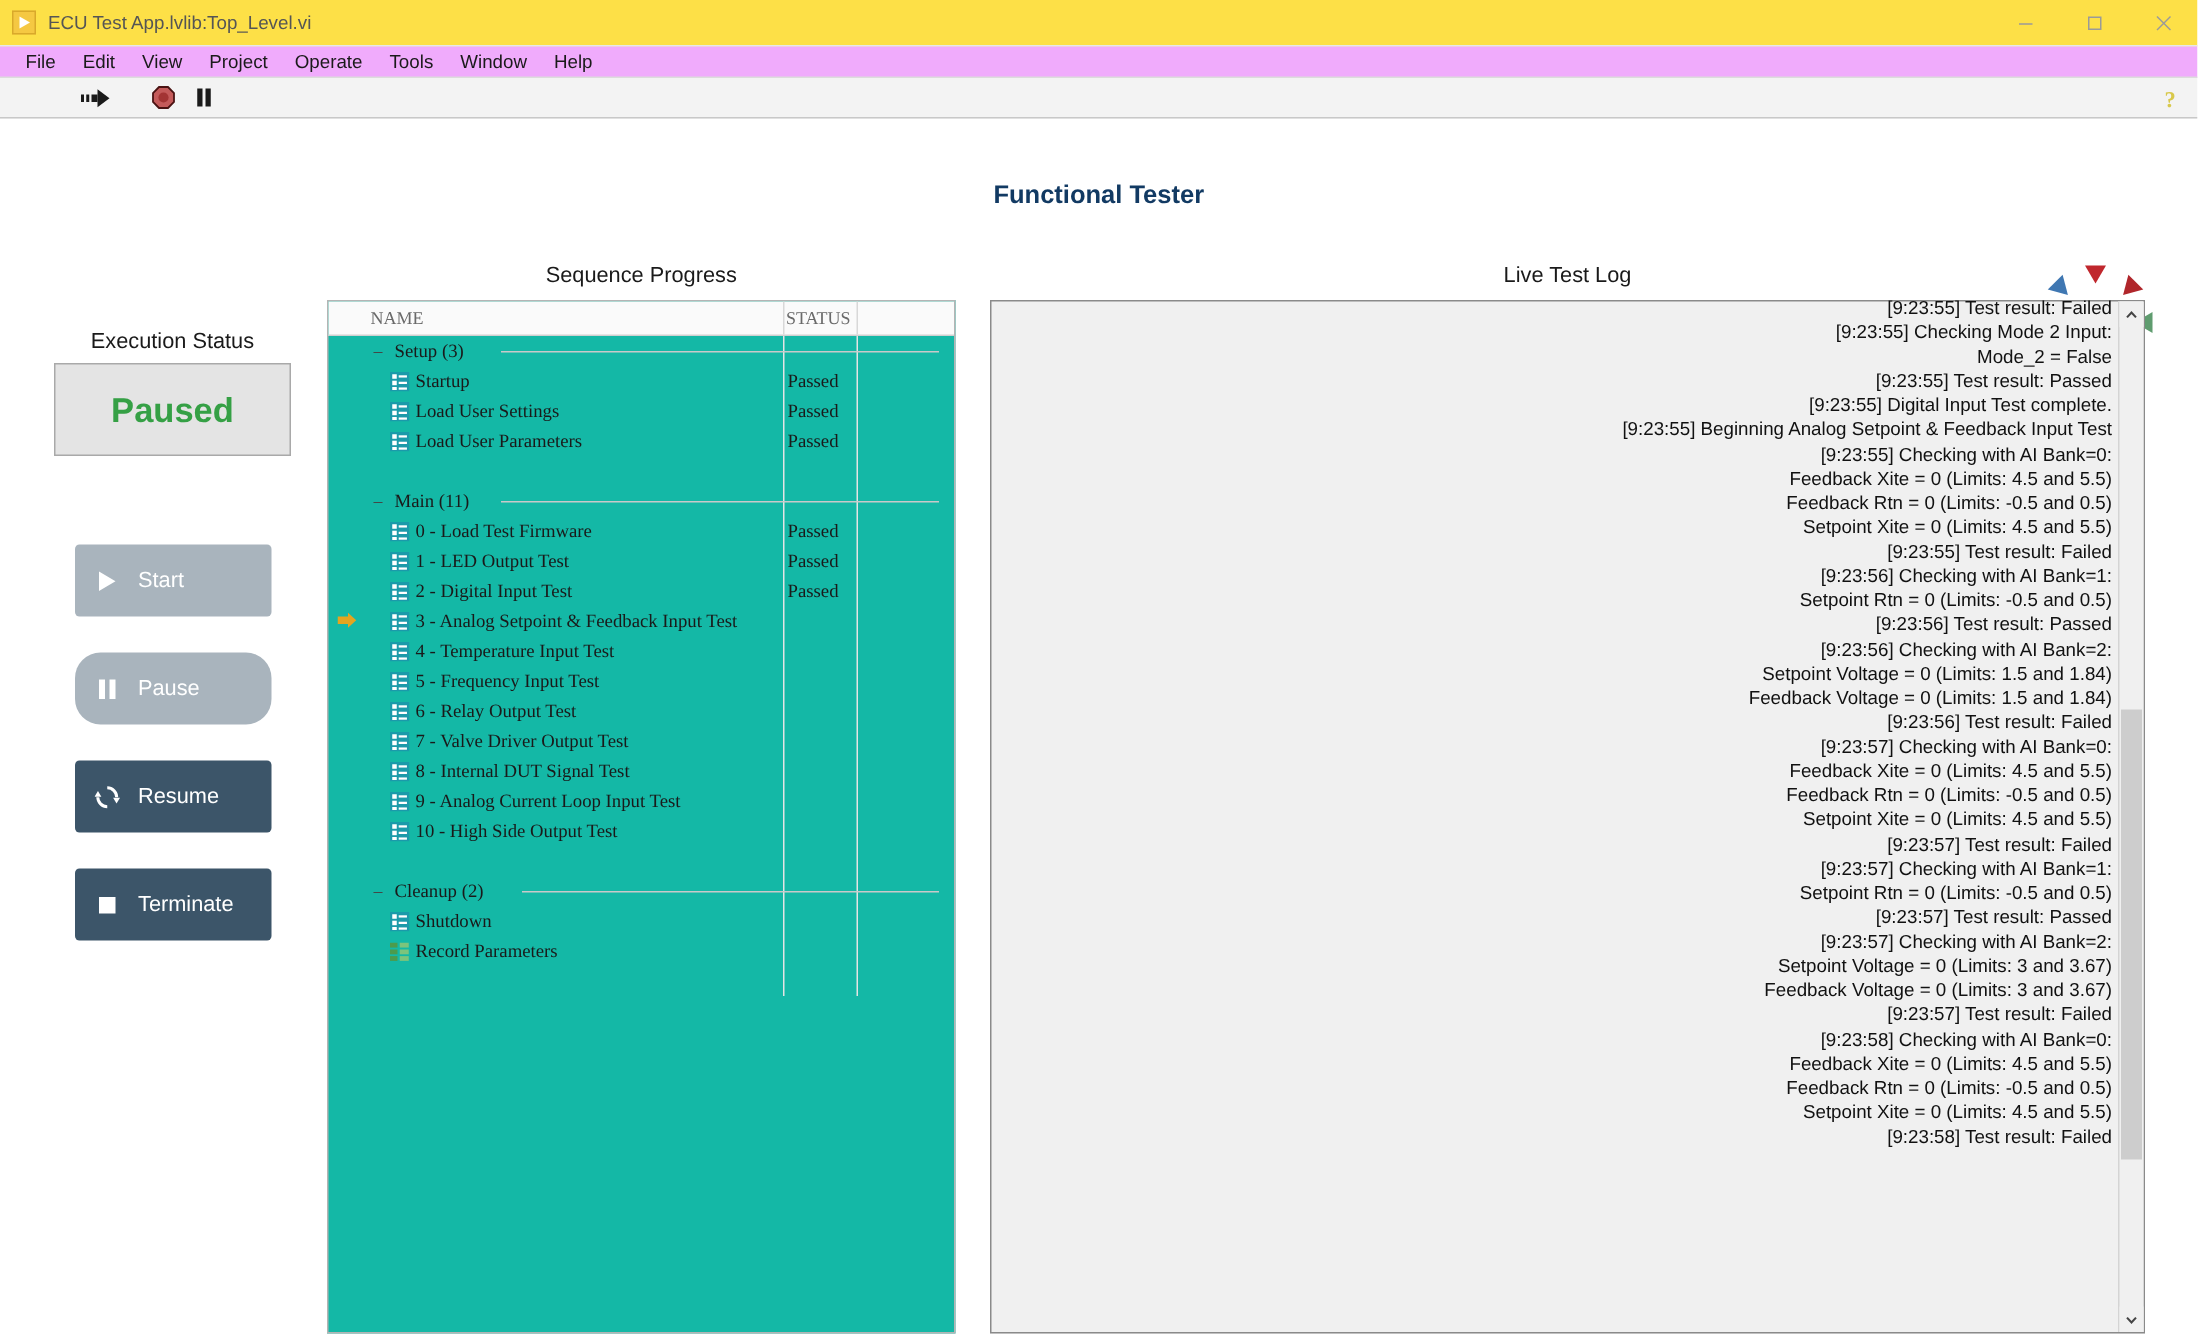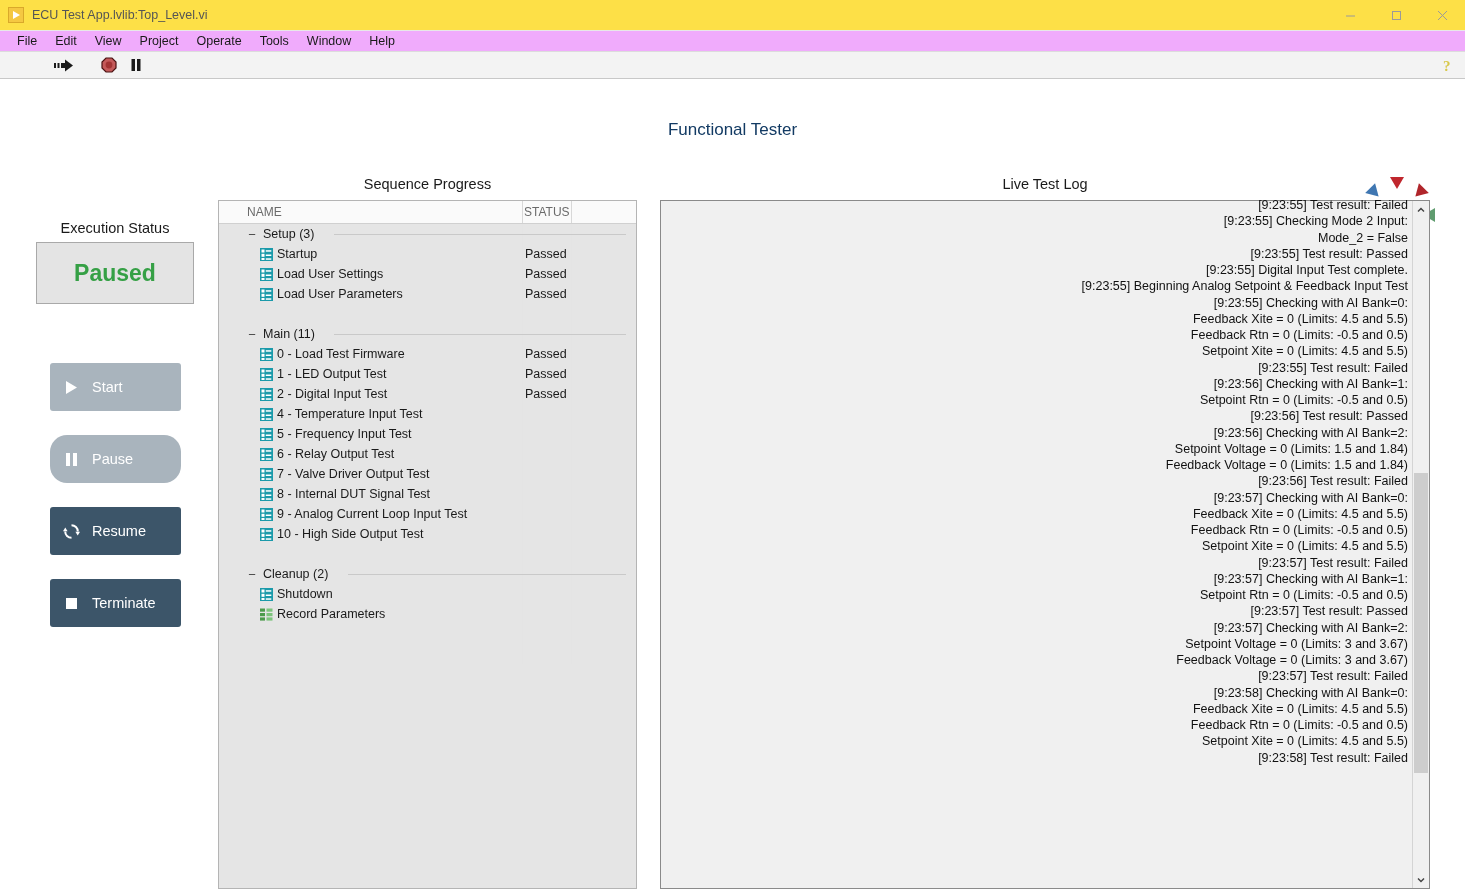--- a/index.html
+++ b/index.html
@@ -47,21 +47,21 @@
   .tool-run   { width:24px; margin-left:52px; }
   .tool-abort { width:22px; margin-left:22px; }
   .tool-pause { width:20px; margin-left:6px; }
   .tool-help  { position:absolute; right:6px; width:22px; }
 
   
   .canvas { position:absolute; left:0; top:80px; width:1465px; height:814px; background:#fff; }
 
   .app-title {
     position:absolute; left:0; top:40px; width:1465px; text-align:center;
-    font-size:17px; font-weight:normal; color:#123a63;
+    font-size:17px; font-weight:bold; color:#123a63;
   }
 
   
   .spinner { position:absolute; left:1352px; top:90px; width:90px; height:90px; }
 
   
   .exec-label {
     position:absolute; left:0px; top:140px; width:230px; text-align:center;
     font-size:14.5px; font-weight:normal; color:#1a1a1a;
   }
@@ -91,21 +91,21 @@
   
   .panel-head {
     position:absolute; font-size:14.5px; color:#1a1a1a; text-align:center;
   }
   .head-seq { left:218px; top:96px; width:419px; }
   .head-log { left:660px; top:96px; width:770px; }
 
   
   .seq-panel {
     position:absolute; left:218px; top:120px; width:419px; height:689px;
-    background:#e5e5e5; border:1px solid #b4b4b4;
+    background:#14b8a6; border:1px solid #b4b4b4;font-family:Liberation Serif, serif;
   }
   .seq-hdr {
     height:23px; background:#fafafa; border-bottom:1px solid #d0d0d0;
     display:flex; align-items:center; font-size:12px; color:#6a6a6a;
     position:relative;
   }
   .seq-hdr .c-name { position:absolute; left:28px; }
   .seq-hdr .c-status { position:absolute; left:305px; }
   .seq-hdr .div1 { position:absolute; left:303px; top:0; bottom:0; width:1px; background:#d8d8d8; }
   .seq-hdr .div2 { position:absolute; left:352px; top:0; bottom:0; width:1px; background:#d8d8d8; }
@@ -394,20 +394,35 @@
               <rect x="0" y="0" width="13" height="13" fill="#1b9aaa"></rect>
               <rect x="1.5" y="1.5" width="3" height="3" fill="#fff"></rect>
               <rect x="5.8" y="2.2" width="5.5" height="1.5" fill="#fff"></rect>
               <rect x="1.5" y="5.8" width="3" height="3" fill="#fff"></rect>
               <rect x="5.8" y="6.5" width="5.5" height="1.5" fill="#fff"></rect>
               <rect x="1.5" y="10" width="3" height="2" fill="#fff"></rect>
               <rect x="5.8" y="10.3" width="5.5" height="1.5" fill="#fff"></rect>
             </svg></span>
           <span class="step-name">2 - Digital Input Test</span>
           <span class="status">Passed</span>
+        </div>
+        <div class="trow">
+          <span class="marker"><svg width="13" height="11" viewBox="0 0 13 11">
+              <polygon points="0,3 7,3 7,0.5 12.5,5.5 7,10.5 7,8 0,8" fill="#e3a520"></polygon>
+            </svg></span>
+          <span class="step-ic"><svg width="13" height="13" viewBox="0 0 13 13">
+              <rect x="0" y="0" width="13" height="13" fill="#1b9aaa"></rect>
+              <rect x="1.5" y="1.5" width="3" height="3" fill="#fff"></rect>
+              <rect x="5.8" y="2.2" width="5.5" height="1.5" fill="#fff"></rect>
+              <rect x="1.5" y="5.8" width="3" height="3" fill="#fff"></rect>
+              <rect x="5.8" y="6.5" width="5.5" height="1.5" fill="#fff"></rect>
+              <rect x="1.5" y="10" width="3" height="2" fill="#fff"></rect>
+              <rect x="5.8" y="10.3" width="5.5" height="1.5" fill="#fff"></rect>
+            </svg></span>
+          <span class="step-name">3 - Analog Setpoint &amp; Feedback Input Test</span>
         </div>
         <div class="trow">
           <span class="step-ic"><svg width="13" height="13" viewBox="0 0 13 13">
               <rect x="0" y="0" width="13" height="13" fill="#1b9aaa"></rect>
               <rect x="1.5" y="1.5" width="3" height="3" fill="#fff"></rect>
               <rect x="5.8" y="2.2" width="5.5" height="1.5" fill="#fff"></rect>
               <rect x="1.5" y="5.8" width="3" height="3" fill="#fff"></rect>
               <rect x="5.8" y="6.5" width="5.5" height="1.5" fill="#fff"></rect>
               <rect x="1.5" y="10" width="3" height="2" fill="#fff"></rect>
               <rect x="5.8" y="10.3" width="5.5" height="1.5" fill="#fff"></rect>

